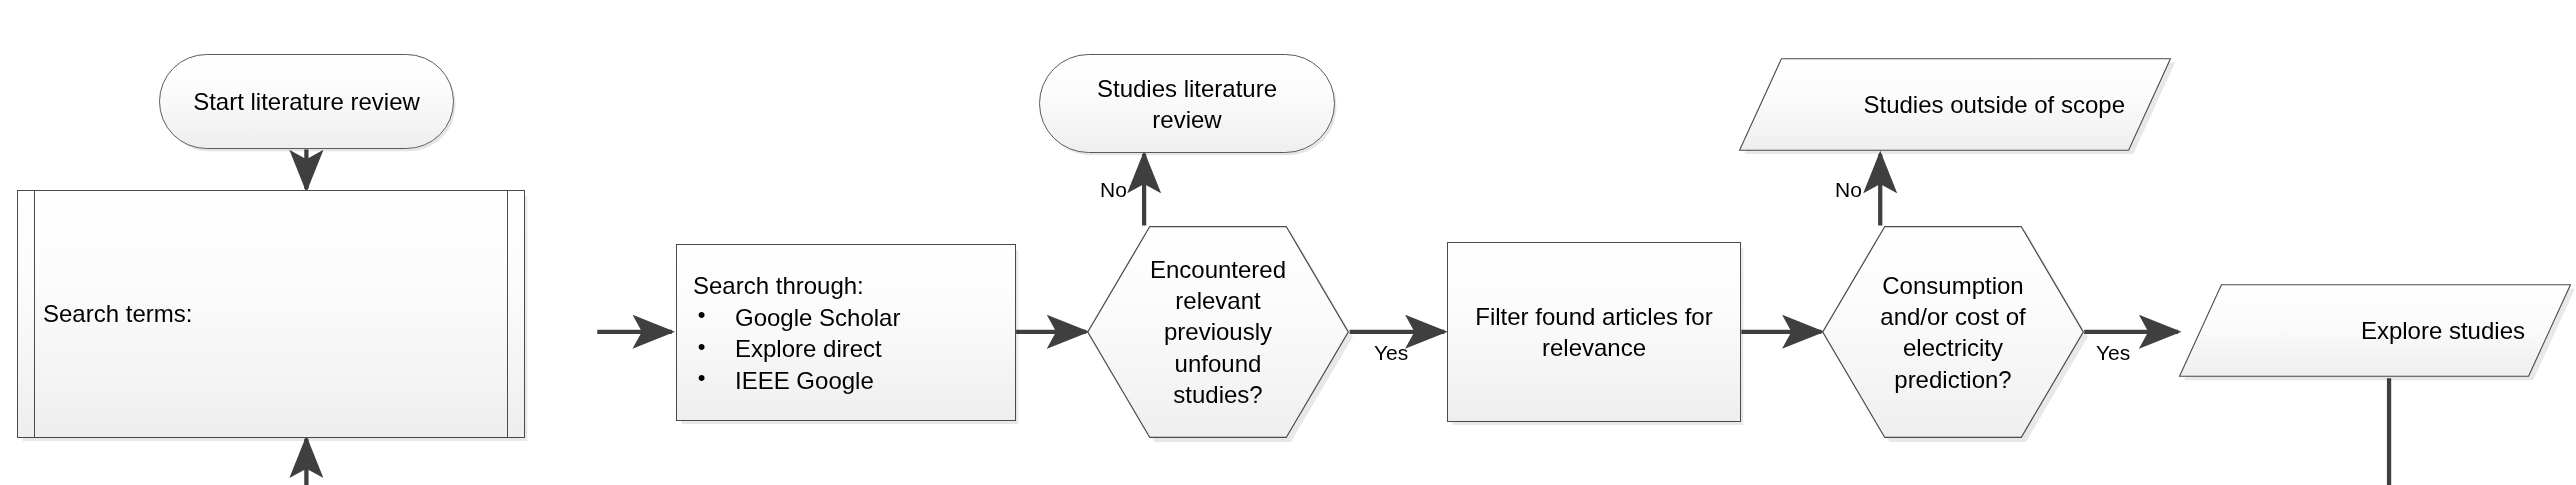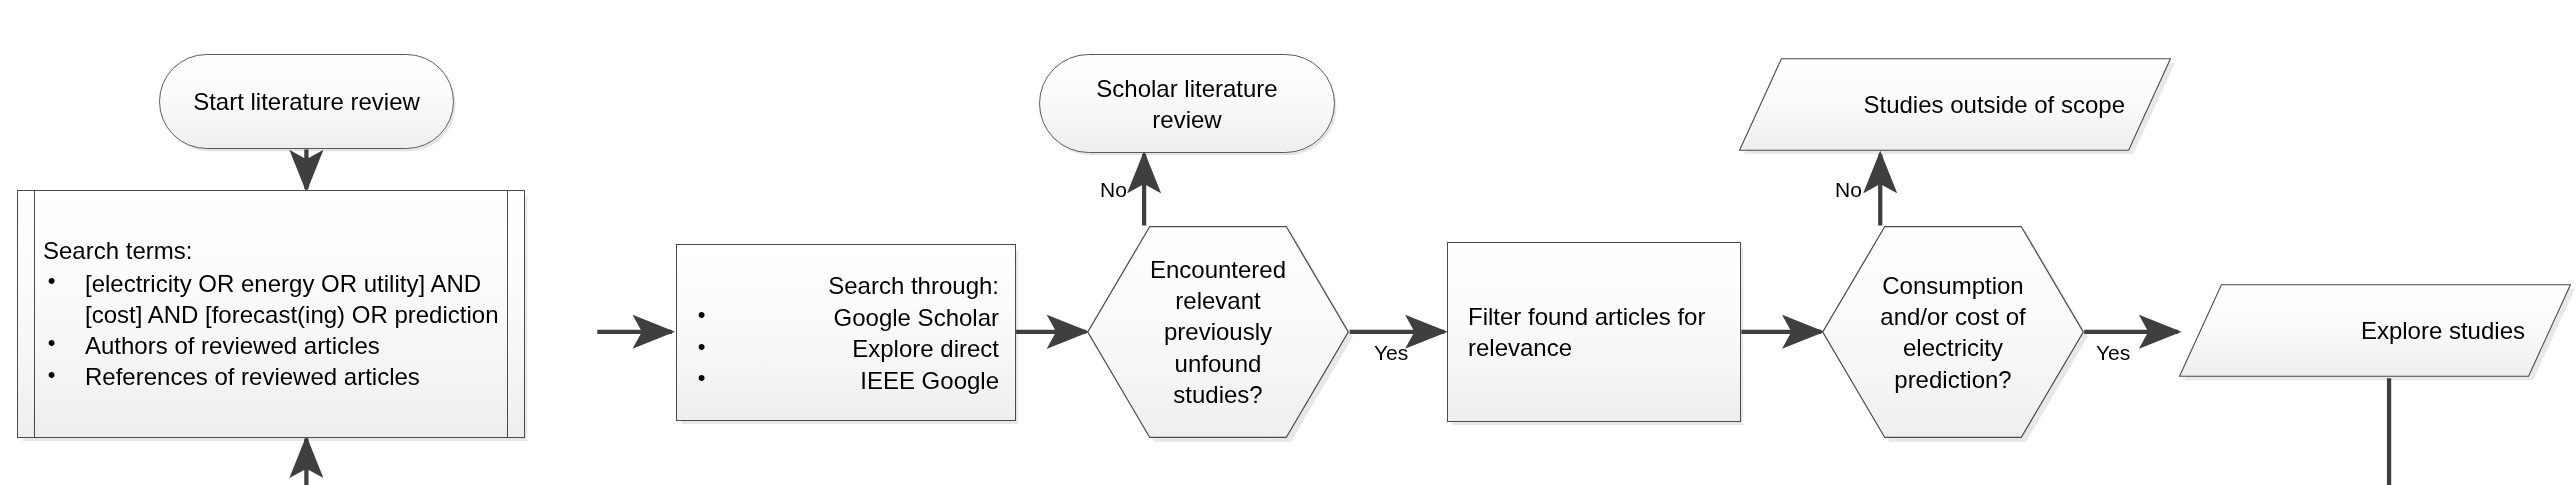--- a/index.html
+++ b/index.html
@@ -58,21 +58,21 @@
   }
   
   .rect .face {
     border: 1.1px solid #4a4a4a;
     box-shadow: 3.9px 4.7px 0 -1.6px rgba(0,0,0,0.09);
   }
   .rect .lbl {
     position: absolute;
     left: 0; right: 0; top: 50%;
     transform: translateY(-50%);
-    text-align: left;
+    text-align: center;
     padding: 0 21px;
     box-sizing: border-box;
   }
   
   .predef .face {
     border: 1.1px solid #4a4a4a;
     box-shadow: 3.9px 4.7px 0 -1.6px rgba(0,0,0,0.09);
   }
   .predef .bar {
     position: absolute;
@@ -171,31 +171,26 @@
     <div class="face"></div>
     <div class="lbl">Start literature review</div>
   </div>
 
   <div class="node predef" style="left:17px; top:147px; width:508px; height:248px;">
     <div class="face"></div>
     <div class="bar l"></div>
     <div class="bar r"></div>
     <div class="body">
       <div class="listtitle">Search terms:</div>
-      <ul class="blist">
-        <li>[electricity OR energy OR utility] AND [cost] AND [forecast(ing) OR prediction</li>
-        <li>Authors of reviewed articles</li>
-        <li>References of reviewed articles</li>
-      </ul>
     </div>
   </div>
 
   <div class="node rect" style="left:676px; top:201px; width:340px; height:177px;">
     <div class="face"></div>
-    <div class="lbl" style="text-align:right; padding:0 17px;">
+    <div class="lbl" style="text-align:left; padding:0 17px;">
       <div class="listtitle">Search through:</div>
       <ul class="blist">
         <li>Google Scholar</li>
         <li>Explore direct</li>
         <li>IEEE Google</li>
       </ul>
     </div>
   </div>
 
   <div class="node hex" style="left:1086px; top:182px; width:264px; height:214px;">
@@ -208,21 +203,21 @@
         </linearGradient>
       </defs>
       <polygon points="82,2 258,2 338,138 258,274 82,274 2,138" fill="rgba(0,0,0,0.09)" transform="translate(6,6)"></polygon>
       <polygon points="82,2 258,2 338,138 258,274 82,274 2,138" fill="url(#hexgrad1)" stroke="#4a4a4a" stroke-width="1.6"></polygon>
     </svg>
     <div class="lbl">Encountered relevant previously unfound studies?</div>
   </div>
 
   <div class="node stadium" style="left:1039px; top:11px; width:296px; height:99px;">
     <div class="face"></div>
-    <div class="lbl">Scholar literature review</div>
+    <div class="lbl">Studies literature review</div>
   </div>
 
   <div class="node rect" style="left:1447px; top:199px; width:294px; height:180px;">
     <div class="face"></div>
     <div class="lbl">Filter found articles for relevance</div>
   </div>
 
   <div class="node hex" style="left:1821px; top:182px; width:264px; height:214px;">
     <svg class="shape" width="264" height="214" viewBox="0 0 340 276">
       <defs>

